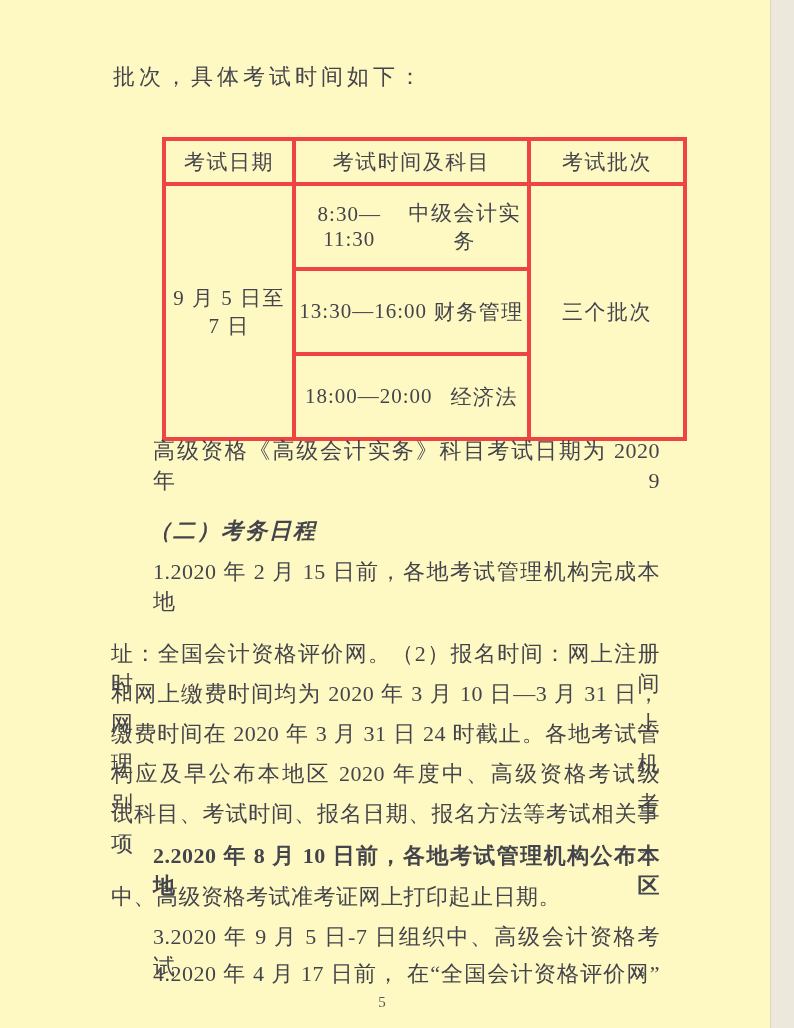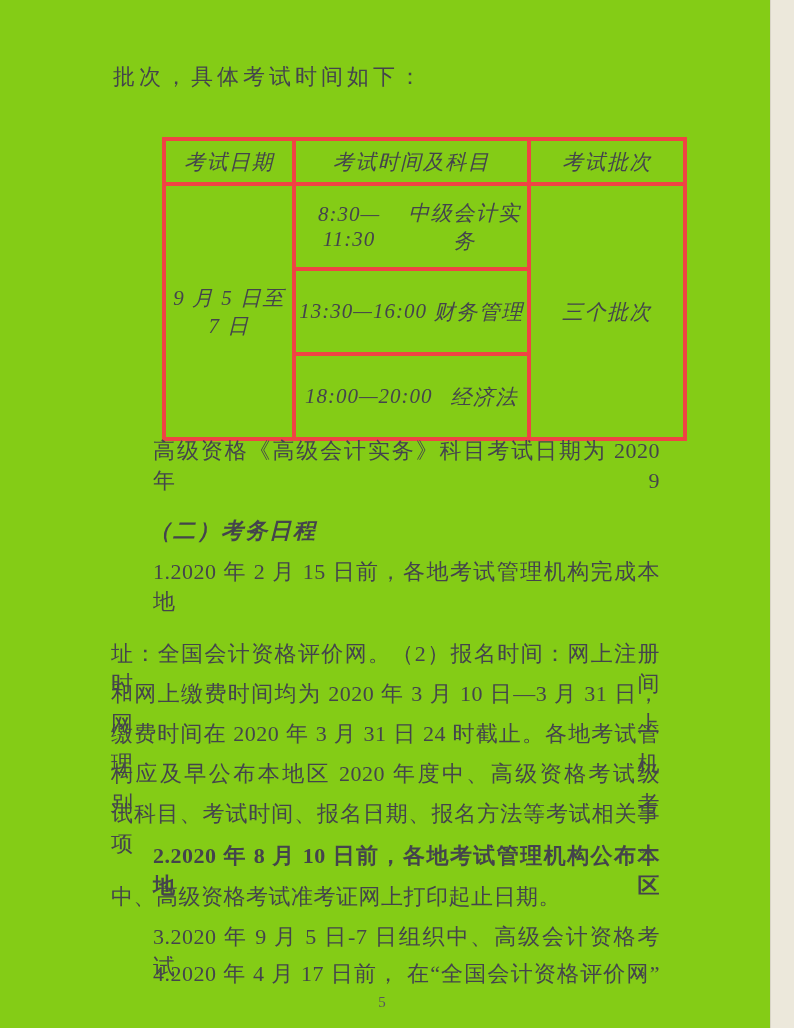--- a/index.html
+++ b/index.html
@@ -5,21 +5,21 @@
   html, body {
     margin: 0;
     padding: 0;
     background: #e8e8e6;
     font-family: "Liberation Serif", "DejaVu Serif", serif;
   }
   .page {
     position: relative;
     width: 794px;
     height: 1028px;
-    background: #84cc16;
+    background: #fef9c3;
     overflow: hidden;
     margin: 0;
   }
   
   .edge-strip {
     position: absolute;
     top: 0;
     left: 770px;
     width: 24px;
     height: 100%;
@@ -62,21 +62,20 @@
   table.exam-table {
     position: absolute;
     left: 162px;
     top: 137px;
     border-collapse: collapse;
     table-layout: fixed;
     color: #44444c;
   }
   table.exam-table, table.exam-table th, table.exam-table td {
     border: 4px solid #ef4444;
-    font-style: italic;
   }
   table.exam-table { border-width: 2px; }
   table.exam-table th, table.exam-table td {
     padding: 0;
     text-align: center;
     vertical-align: middle;
     font-weight: normal;
     font-size: 21px;
     letter-spacing: 1.5px;
   }

